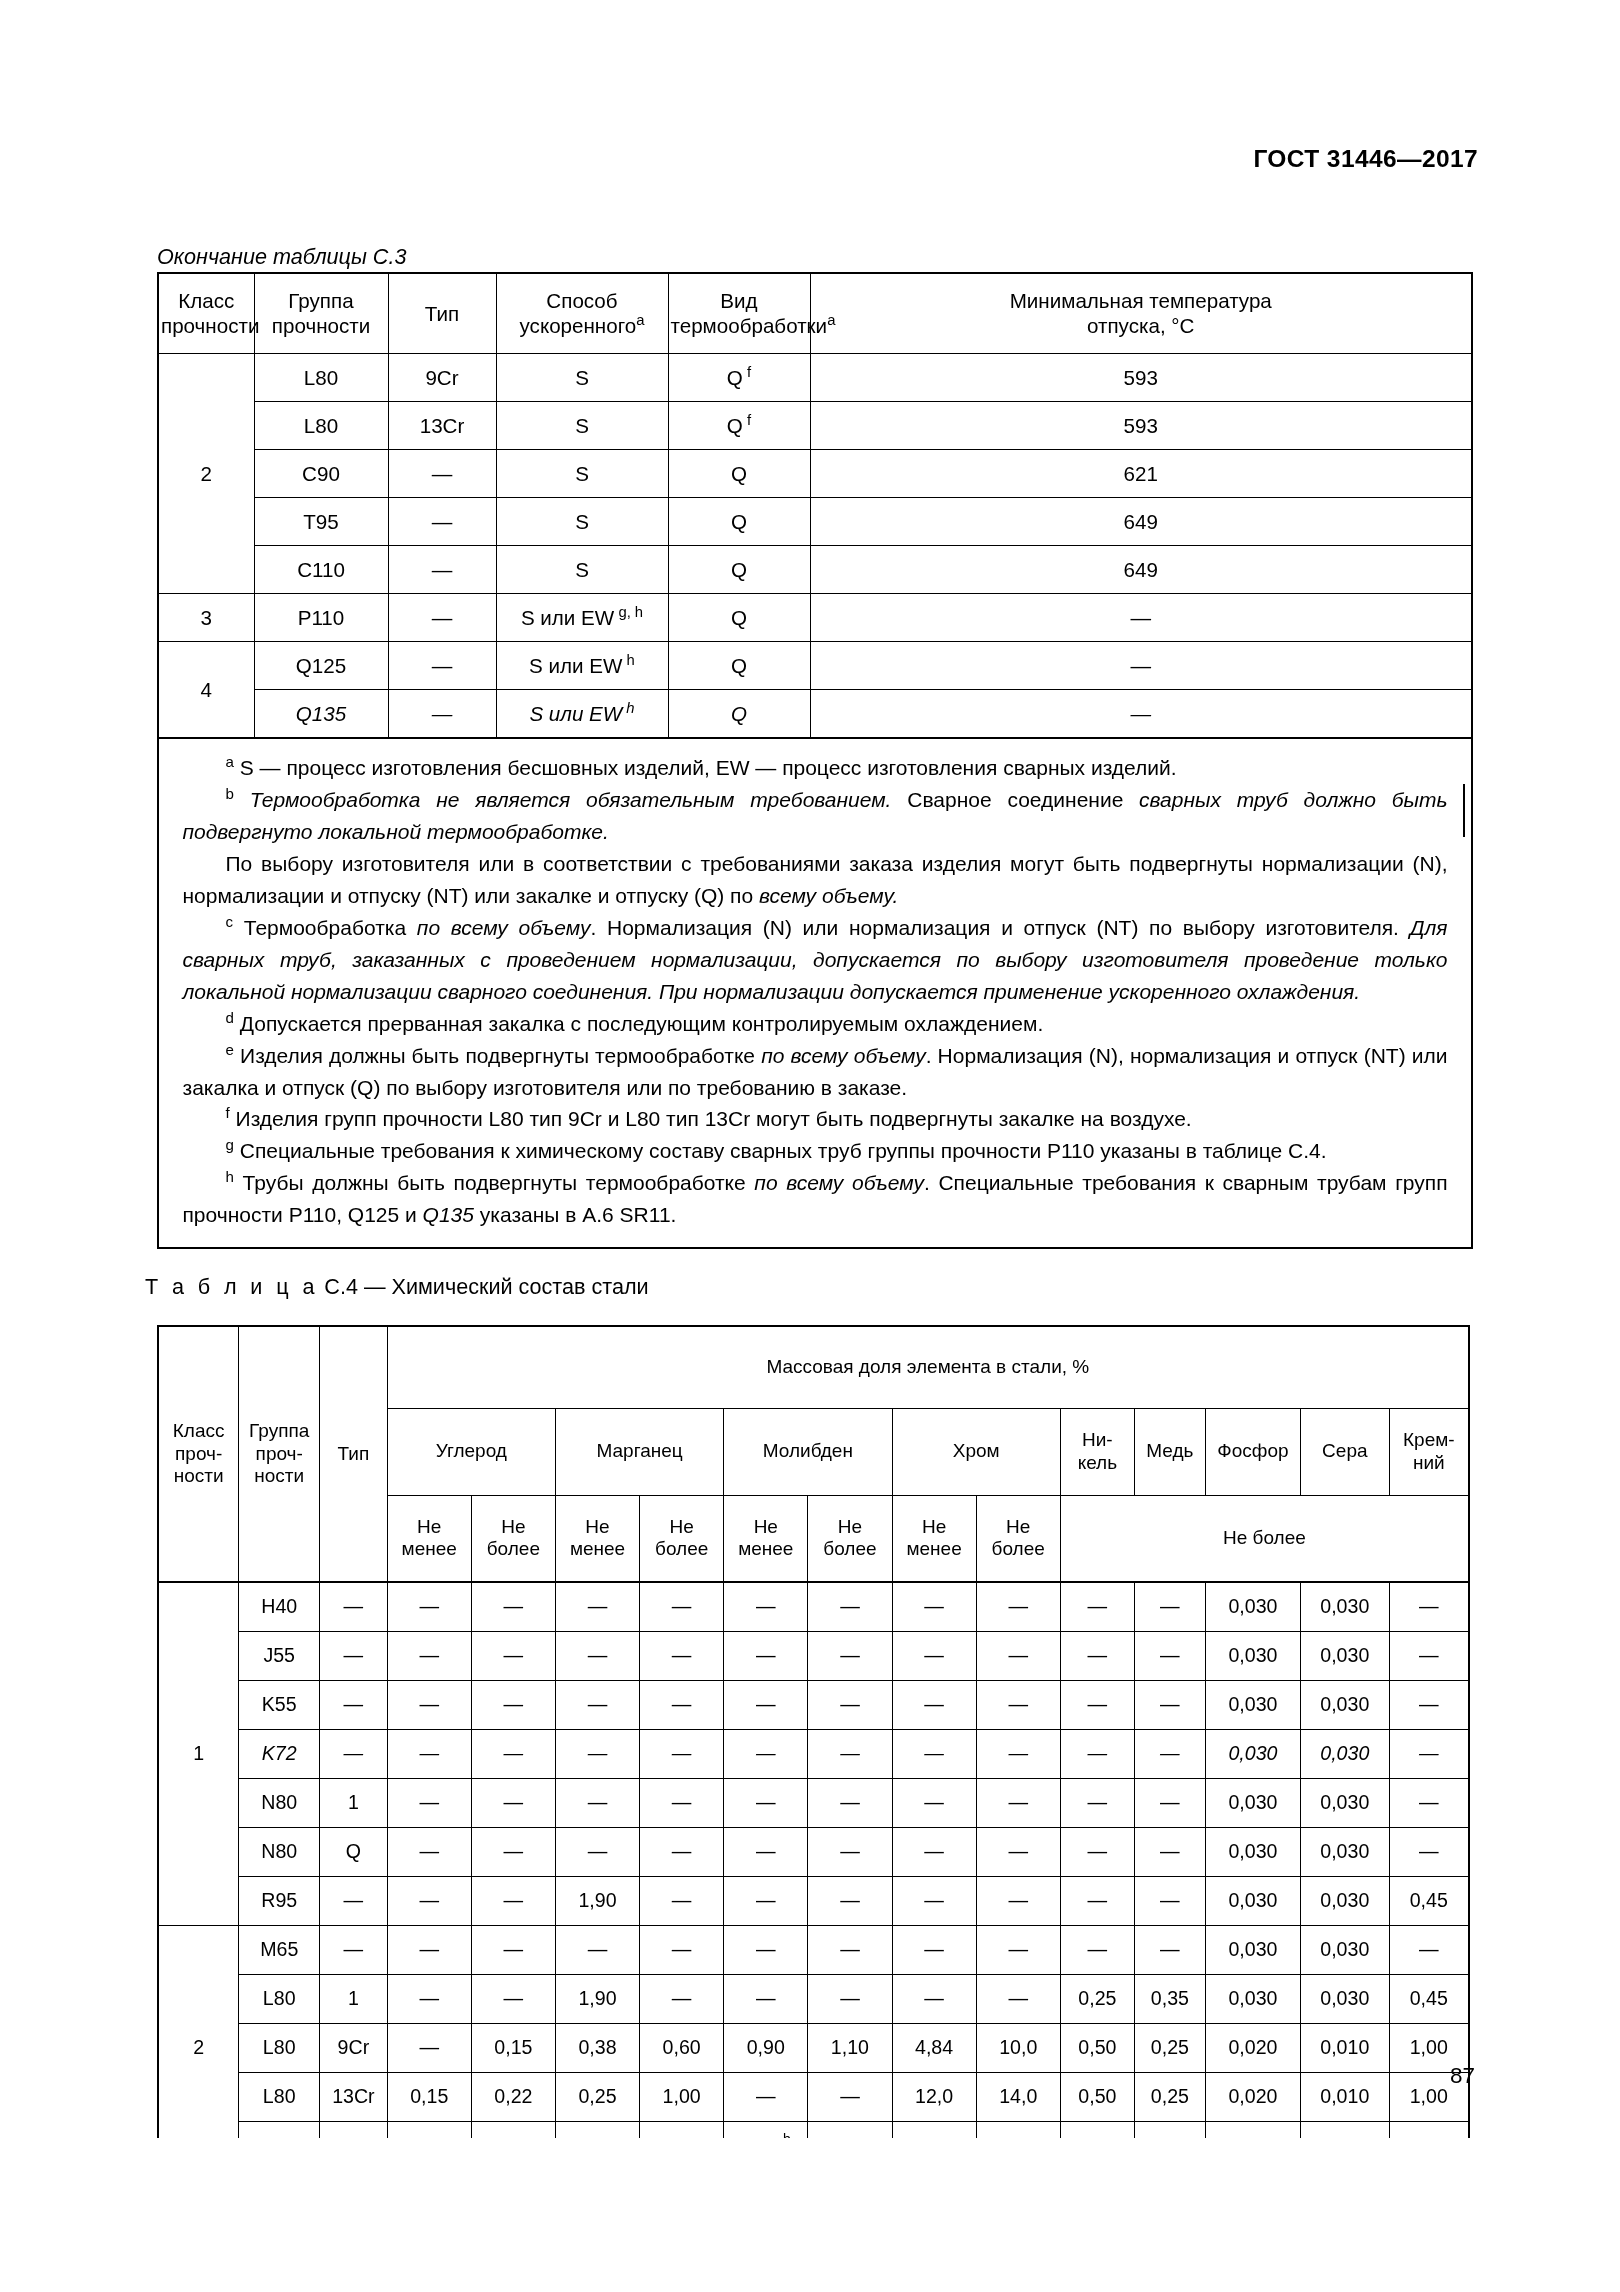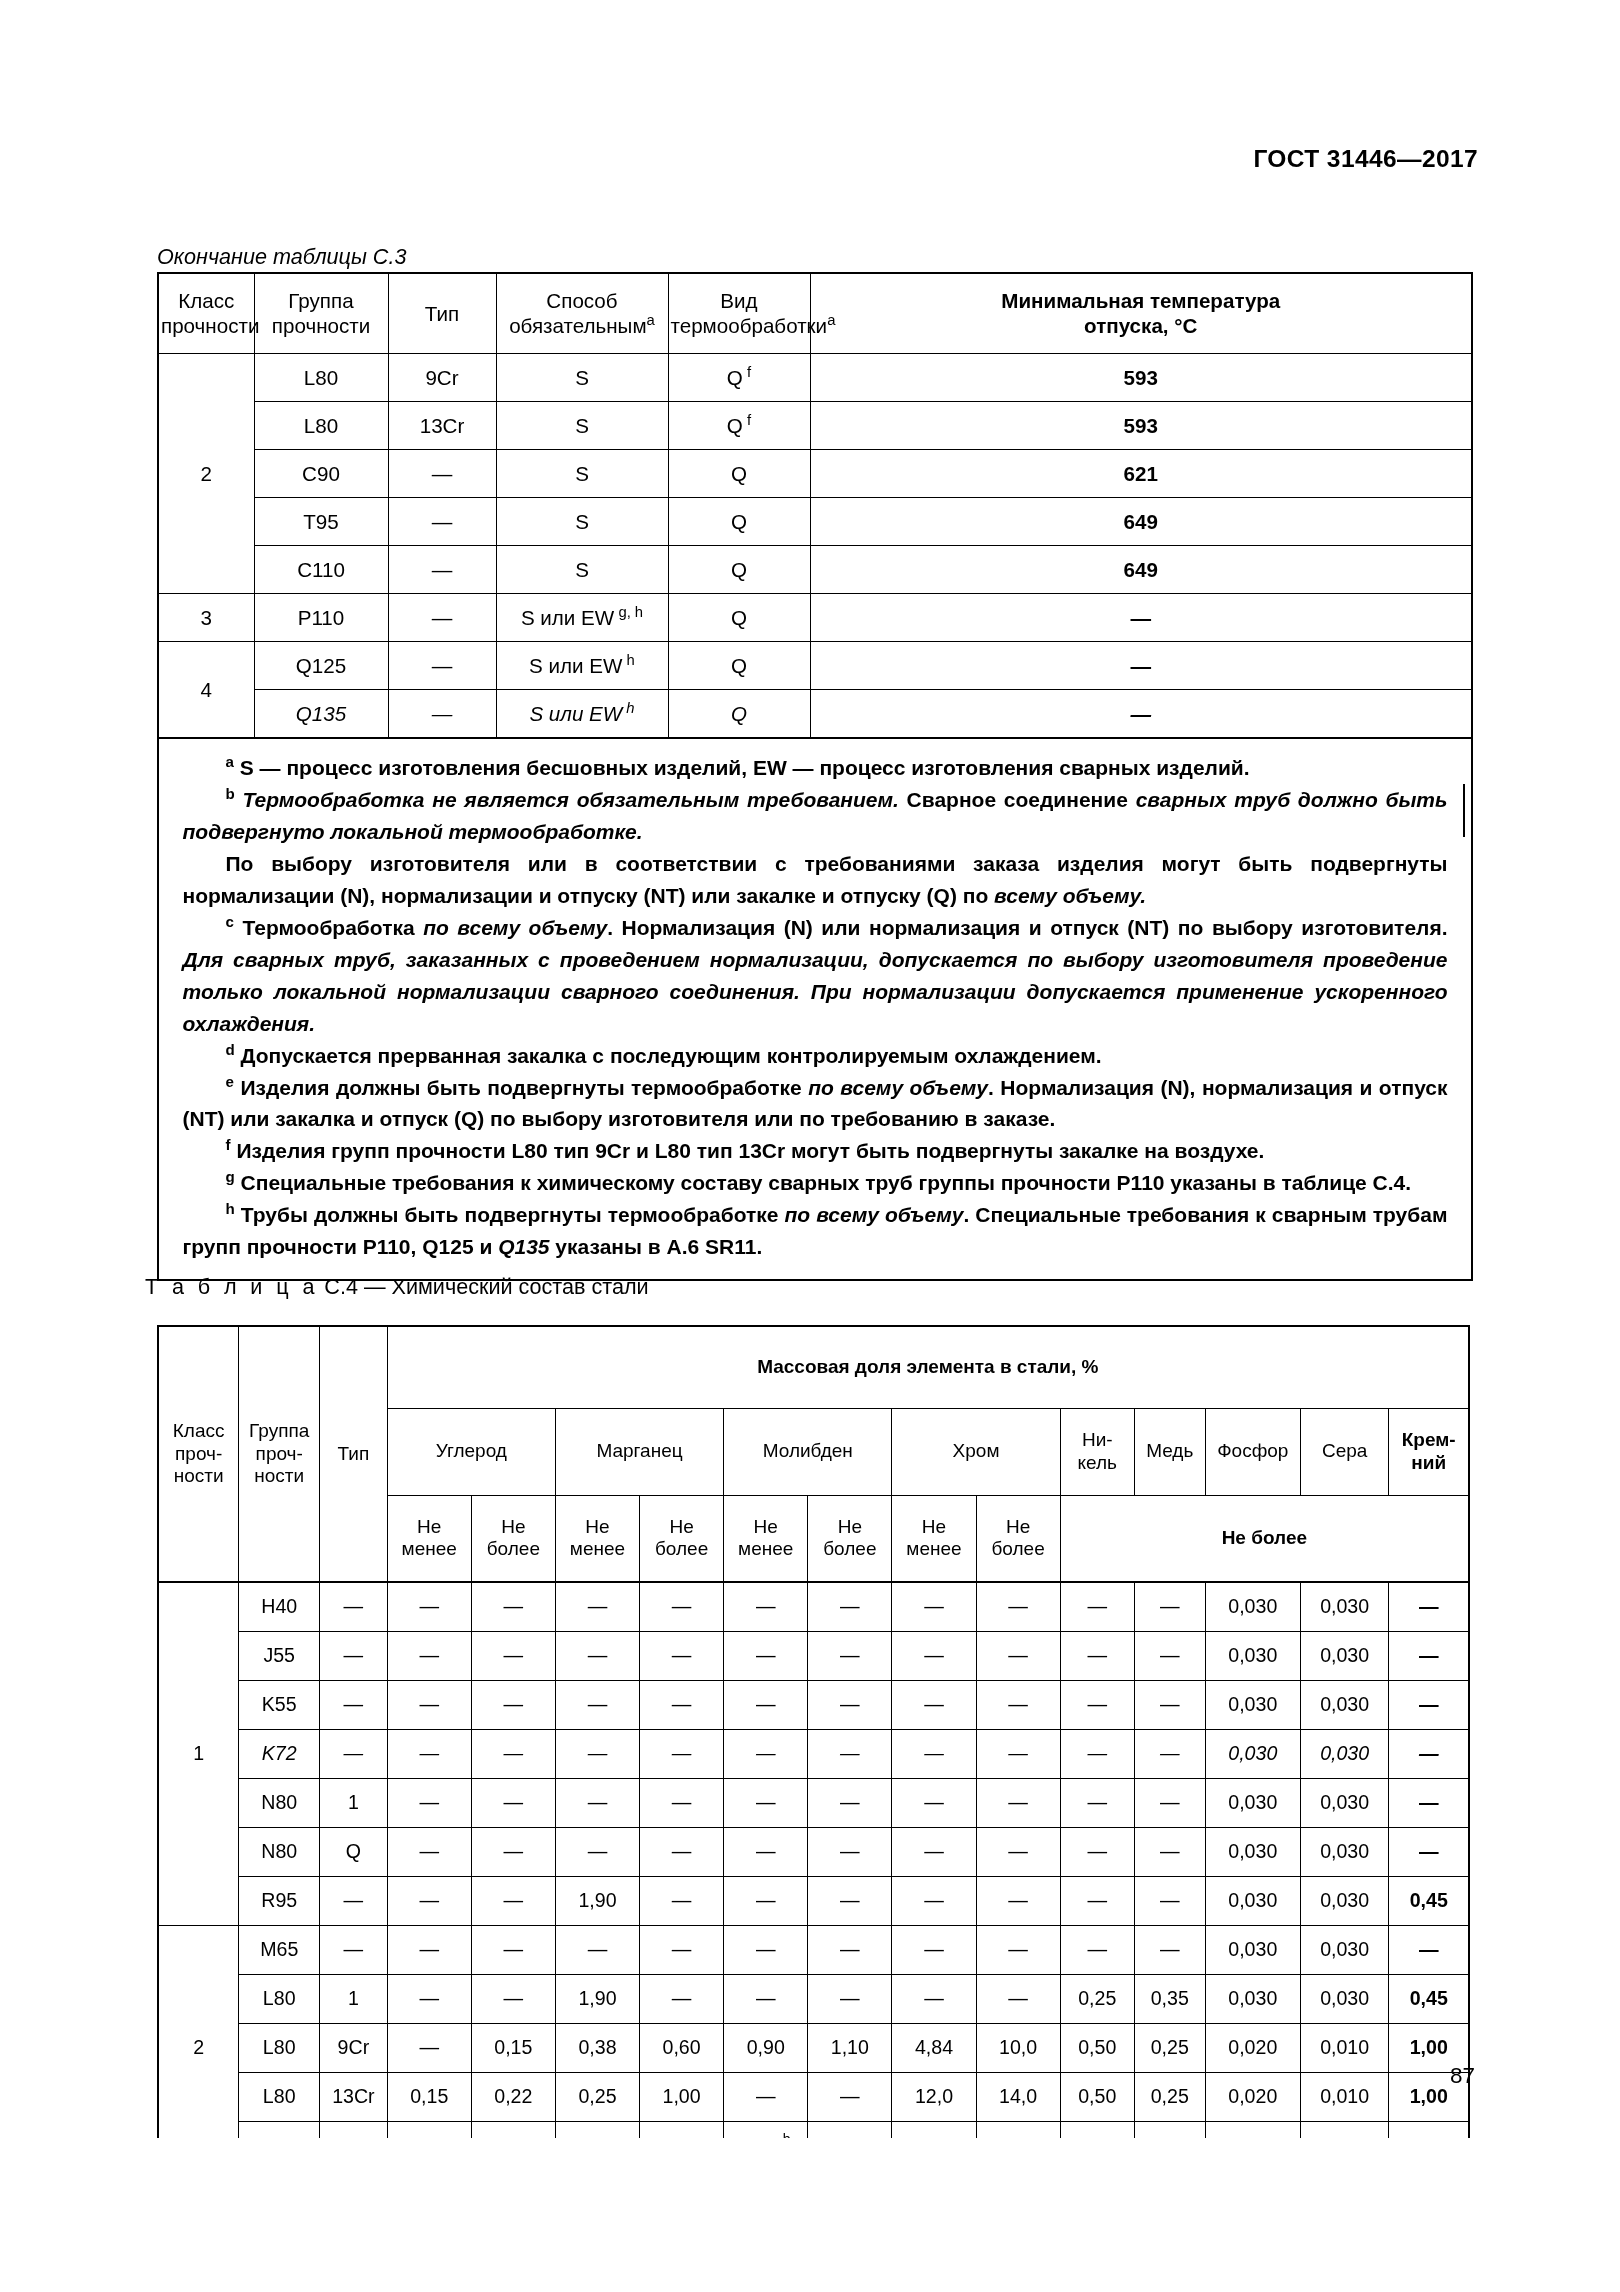--- a/index.html
+++ b/index.html
@@ -62,21 +62,21 @@
     border: 1px solid #000;
     padding: 0;
     text-align: center;
     vertical-align: middle;
     font-weight: normal;
     line-height: 1.22;
   }
   .tbl .thick-top { border-top-width: 2.9px; }
   .tbl .thick-bottom { border-bottom-width: 2.9px; }
   .tbl .thick-left { border-left-width: 2.9px; }
-  .tbl .thick-right { border-right-width: 2.9px; font-weight: bold; }
+  .tbl .thick-right { border-right-width: 2.9px; }
 
   sup { font-size: 0.72em; vertical-align: super; line-height: 0; }
 
   
   #table-c3 {
     left: 157px;
     top: 272px;
     width: 1313px;
   }
   #table-c3 th { height: 71px; padding: 3.9px 2px; }
@@ -153,21 +153,21 @@
         </th>
         <th class="thick-top">
           <span>Группа</span><br>
           <span>прочности</span>
         </th>
         <th class="thick-top">
           <span>Тип</span>
         </th>
         <th class="thick-top">
           <span>Способ</span><br>
-          <span>обязательным</span><sup>a</sup>
+          <span>ускоренного</span><sup>a</sup>
         </th>
         <th class="thick-top">
           <span>Вид</span><br>
           <span>термообработки</span><sup>a</sup>
         </th>
         <th class="thick-top thick-right">
           <span>Минимальная температура</span><br>
           <span>отпуска, °C</span>
         </th>
       </tr>

